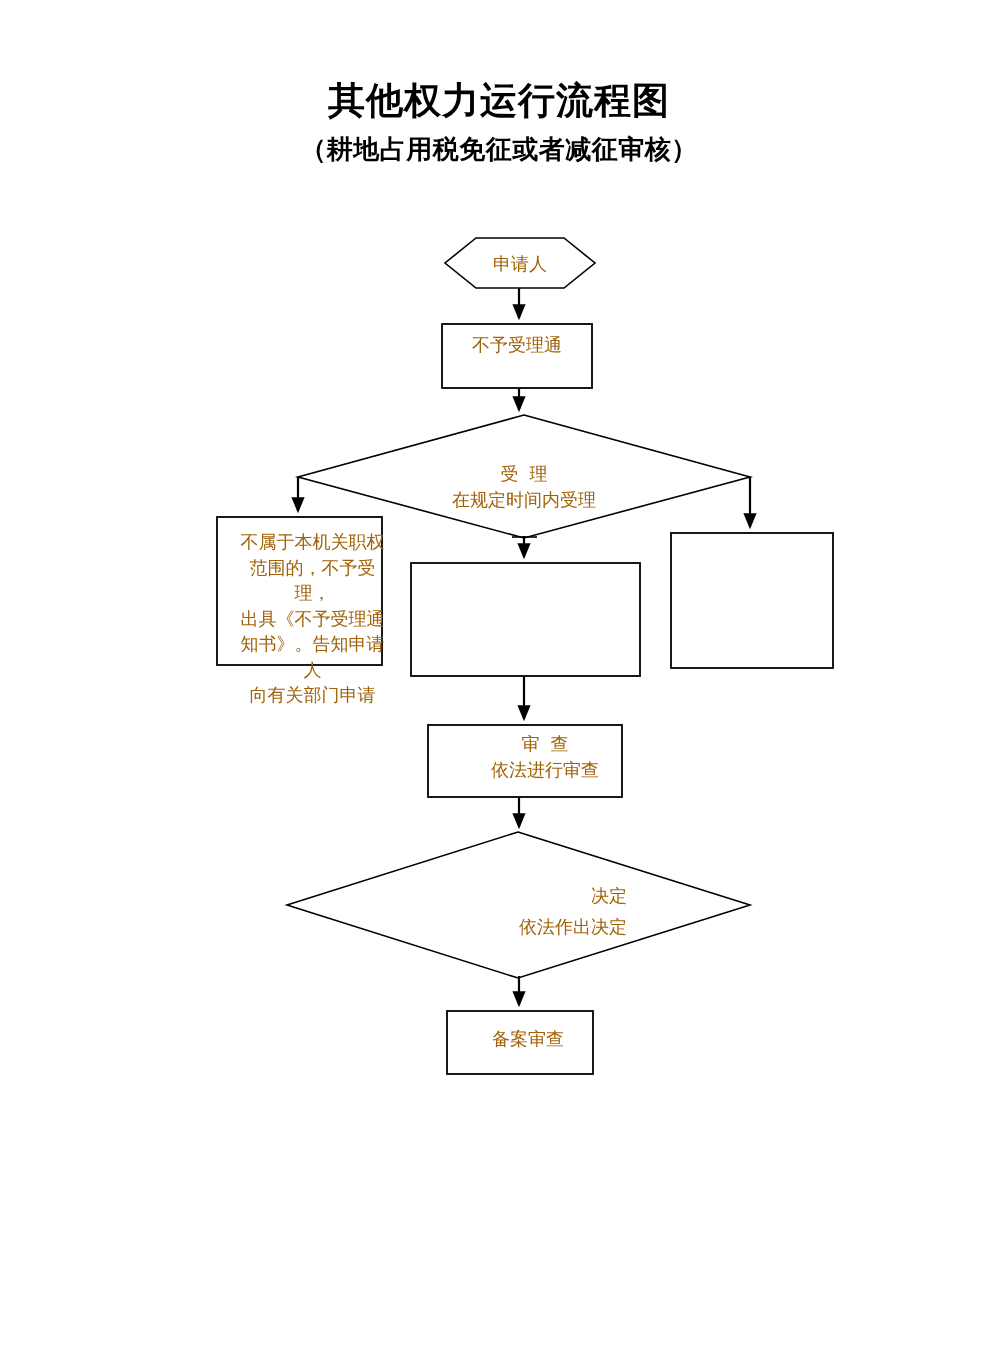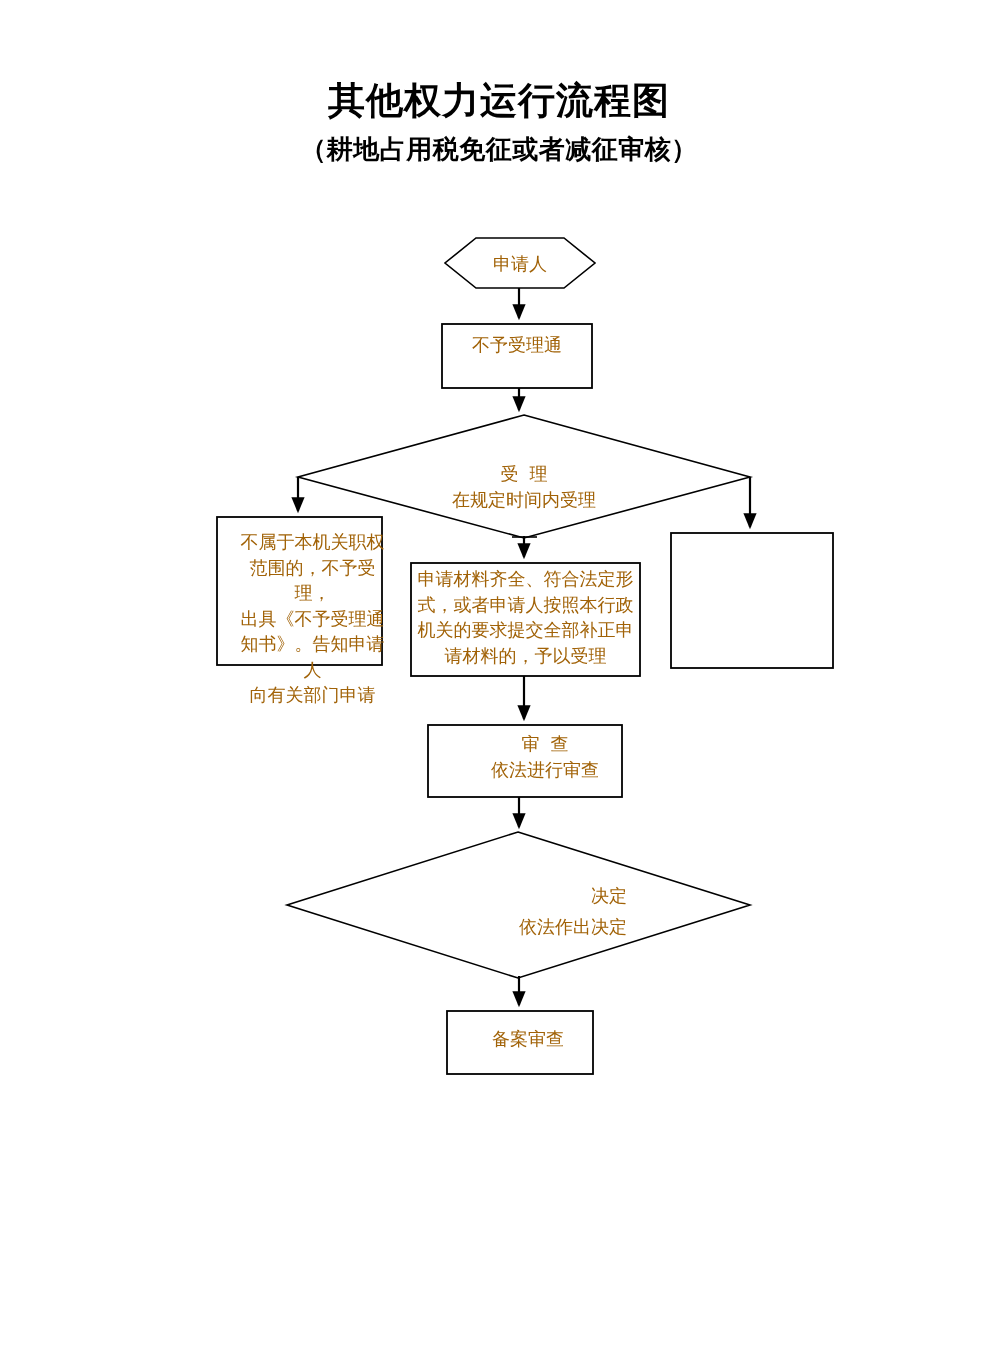--- a/index.html
+++ b/index.html
@@ -116,24 +116,20 @@
 
   <div class="node-text" style="left:404px; top:455px; width:240px;margin-top:8px;">受 理
 在规定时间内受理</div>
 
   <div class="node-text" style="left:234px; top:521px; width:157px;margin-top:10px;">不属于本机关职权
 范围的，不予受理，
 出具《不予受理通
 知书》。告知申请人
 向有关部门申请</div>
 
-  <div class="node-text" style="left:415px; top:568px; width:221px;">申请材料齐全、符合法定形
-式，或者申请人按照本行政
-机关的要求提交全部补正申
-请材料的，予以受理</div>
 
 
   <div class="node-text" style="left:428px; top:733px; width:234px;">审 查
 依法进行审查</div>
 
   <div class="node-text" style="left:412px; top:882px; width:215px; line-height:1.7;text-align:right;">决定
 依法作出决定</div>
 
   <div class="node-text left-align" style="left:468px; top:1028px; width:120px;">备案审查</div>
 

